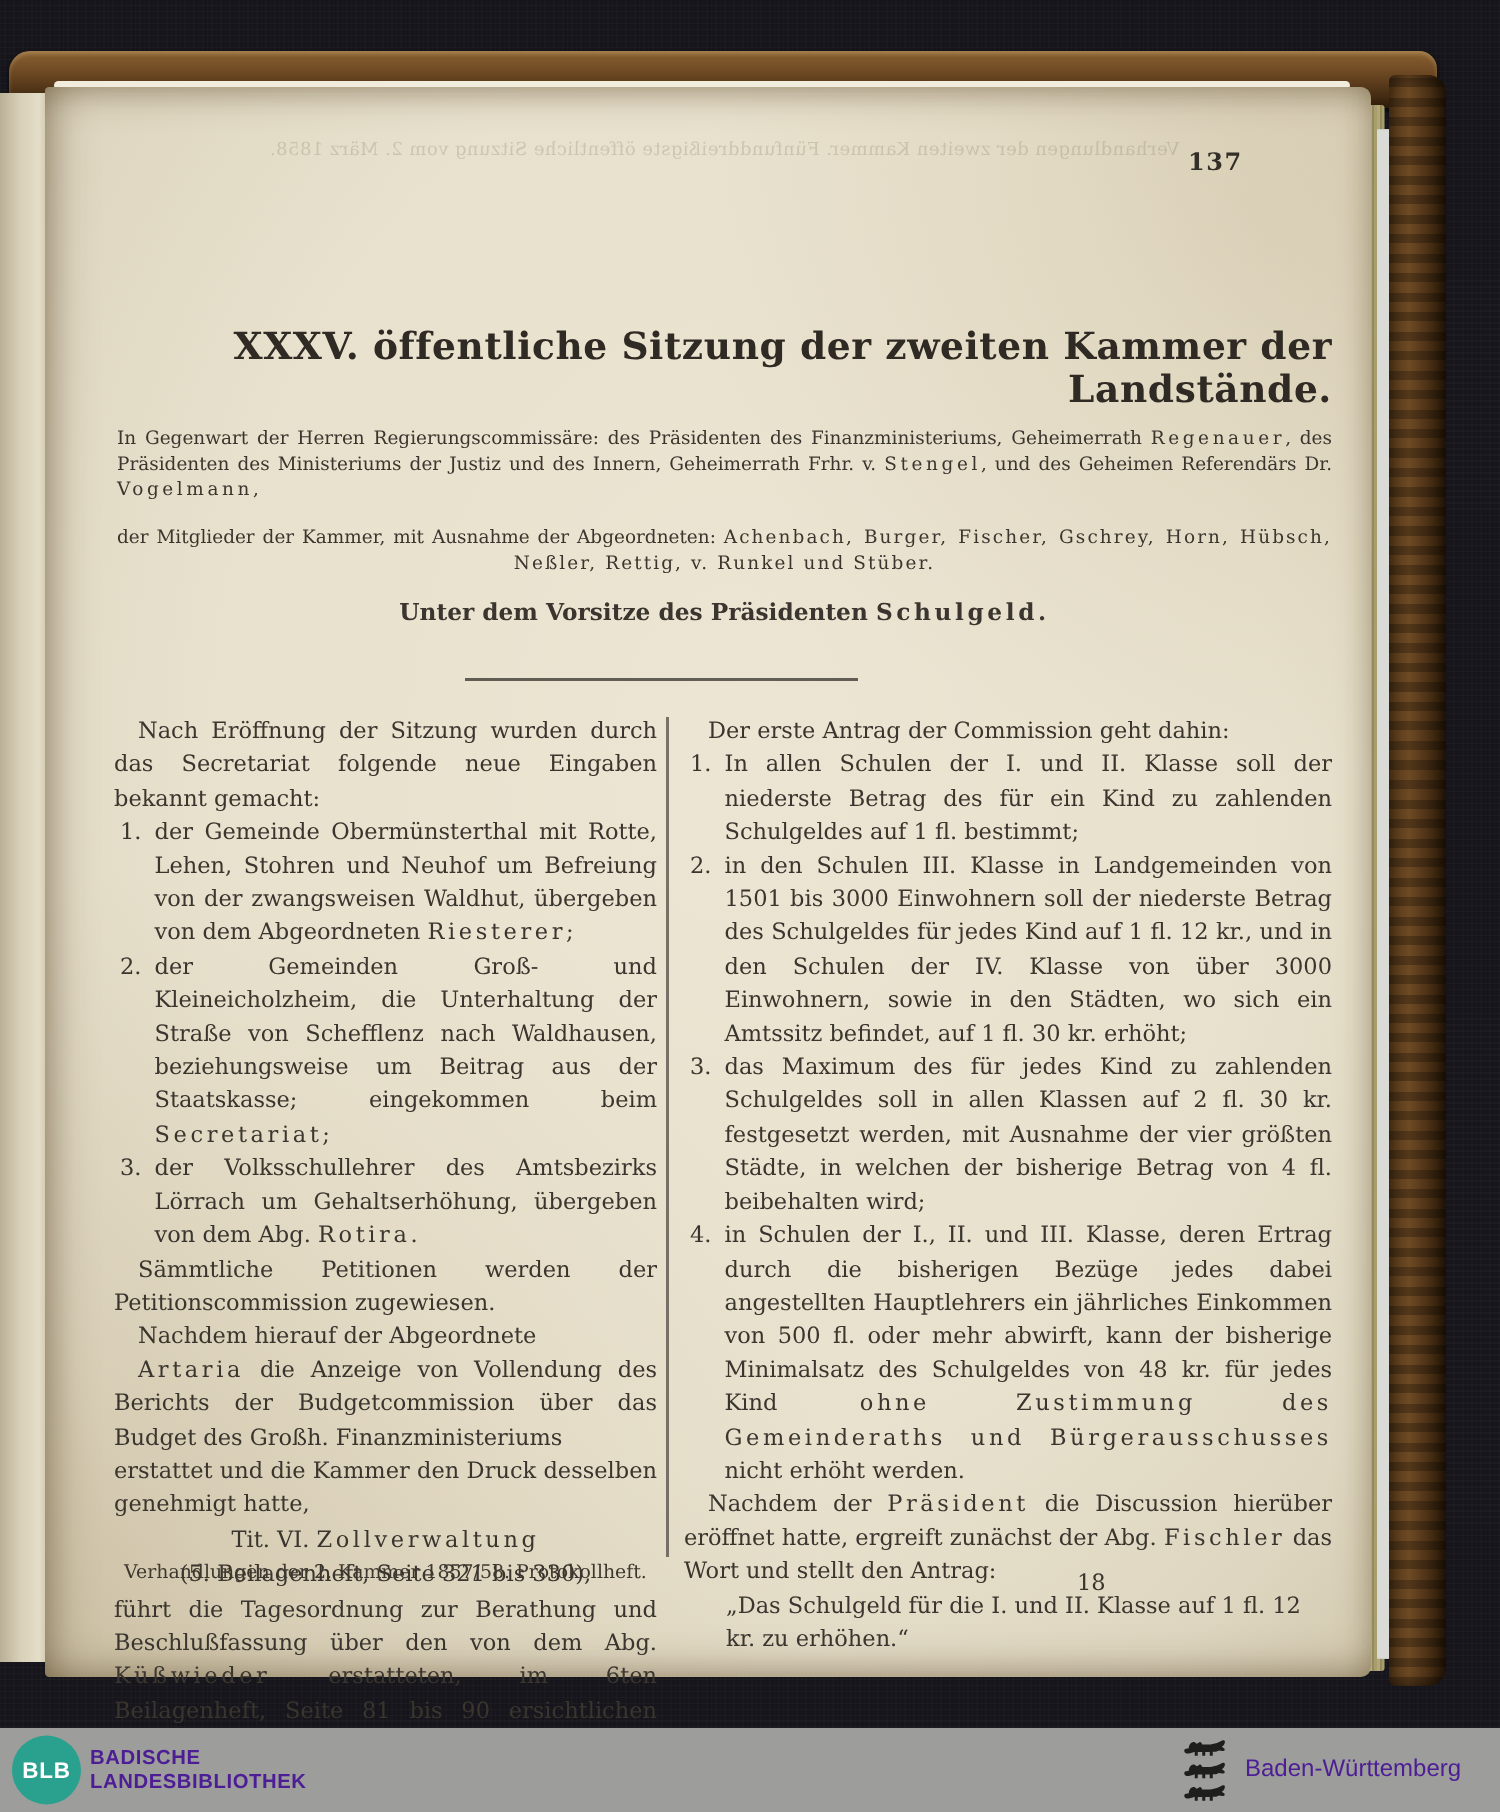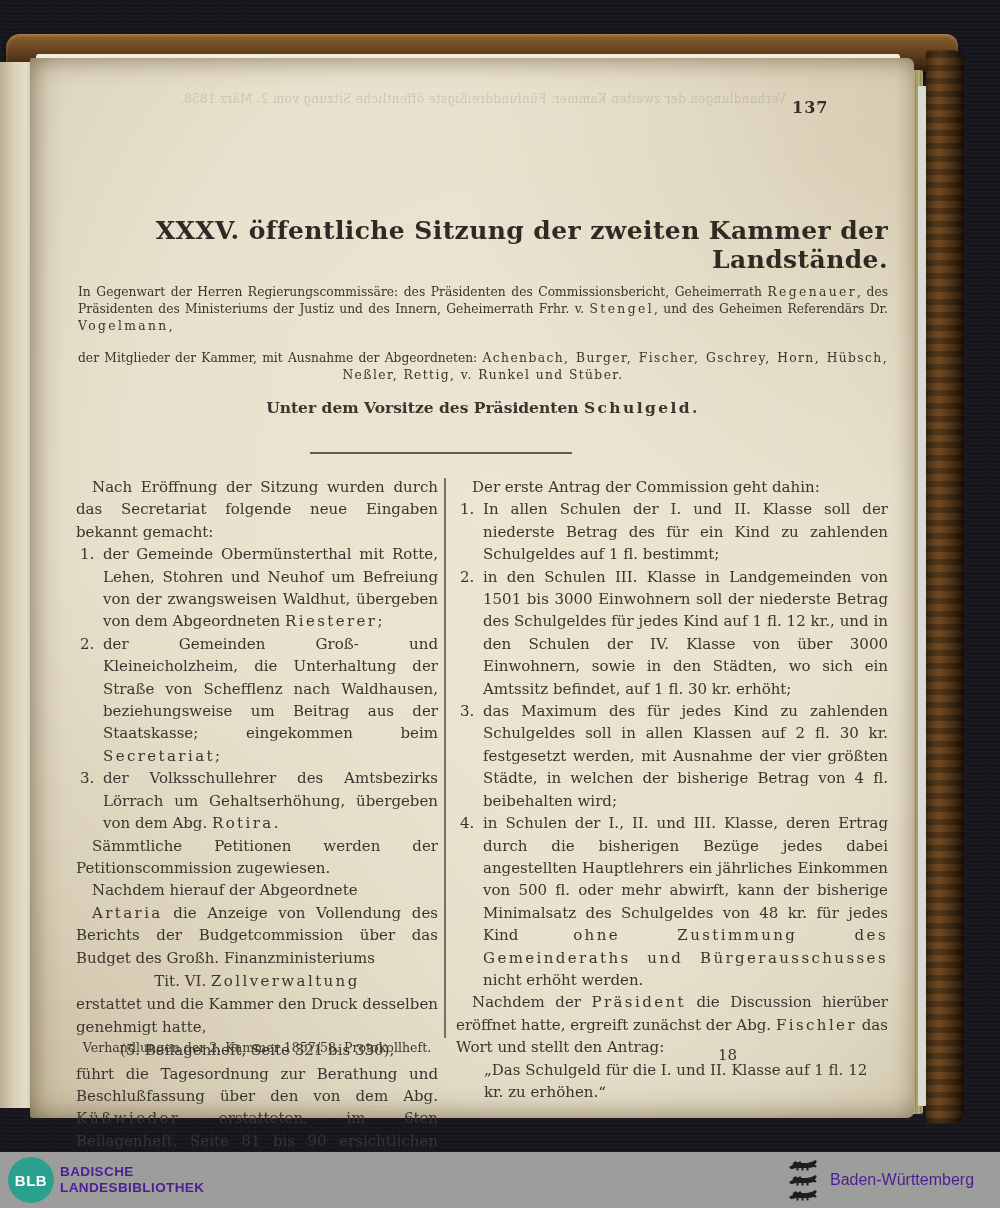--- a/index.html
+++ b/index.html
@@ -83,21 +83,21 @@
   <div class="gutter-page"></div>
   <div class="page-top-edge"></div>
 
   <div class="page">
     <div class="cw bleed">Verhandlungen der zweiten Kammer.   Fünfunddreißigste öffentliche Sitzung vom 2. März 1858.</div>
     <div class="pagenum">137</div>
 
     <h1 class="cw title">XXXV. öffentliche Sitzung der zweiten Kammer der Landstände.</h1>
 
 
-    <p class="cw att"><span>In Gegenwart der Herren Regierungscommissäre: des Präsidenten des Commissionsbericht, Geheimerrath </span><span class="sp">Regenauer</span><span>, des Präsidenten des Ministeriums der Justiz und des Innern, Geheimerrath Frhr. v. </span><span class="sp">Stengel</span><span>, und des Geheimen Referendärs Dr. </span><span class="sp">Vogelmann</span><span>,</span></p>
+    <p class="cw att"><span>In Gegenwart der Herren Regierungscommissäre: des Präsidenten des Finanzministeriums, Geheimerrath </span><span class="sp">Regenauer</span><span>, des Präsidenten des Ministeriums der Justiz und des Innern, Geheimerrath Frhr. v. </span><span class="sp">Stengel</span><span>, und des Geheimen Referendärs Dr. </span><span class="sp">Vogelmann</span><span>,</span></p>
 
 
     <p class="cw att2"><span>der Mitglieder der Kammer, mit Ausnahme der Abgeordneten: </span><span class="sp2">Achenbach, Burger, Fischer, Gschrey, Horn, Hübsch, Neßler, Rettig, v. Runkel und Stüber.</span></p>
 
     <div class="cw presiding"><span>Unter dem Vorsitze des Präsidenten </span><span class="sp">Schulgeld.</span></div>
 
     <div class="rule"></div>
     <div class="coldiv"></div>
 
     <div class="col col-left">
@@ -110,22 +110,22 @@
         <span class="num">2.</span>
         <div class="lt"><span>der Gemeinden Groß- und Kleineicholzheim, die Unterhaltung der Straße von Schefflenz nach Waldhausen, beziehungsweise um Beitrag aus der Staatskasse; eingekommen beim </span><span class="sp">Secretariat;</span></div>
       </div>
       <div class="li">
         <span class="num">3.</span>
         <div class="lt"><span>der Volksschullehrer des Amtsbezirks Lörrach um Gehaltserhöhung, übergeben von dem Abg. </span><span class="sp">Rotira.</span></div>
       </div>
       <p class="b ind">Sämmtliche Petitionen werden der Petitionscommission zugewiesen.</p>
       <p class="b ind">Nachdem hierauf der Abgeordnete</p>
       <p class="b ind"><span class="sp">Artaria</span><span> die Anzeige von Vollendung des Berichts der Budgetcommission über das Budget des Großh. Finanzministeriums</span></p>
+      <p class="b">erstattet und die Kammer den Druck desselben genehmigt hatte,</p>
       <p class="b ctr"><span>Tit. VI. </span><span class="sp">Zollverwaltung</span></p>
-      <p class="b">erstattet und die Kammer den Druck desselben genehmigt hatte,</p>
       <p class="b ctr">(5. Beilagenheft, Seite 321 bis 330),</p>
       <p class="b"><span>führt die Tagesordnung zur Berathung und Beschlußfassung über den von dem Abg. </span><span class="sp">Küßwieder</span><span> erstatteten, im 6ten Beilagenheft, Seite 81 bis 90 ersichtlichen Commissionsbericht über die Besoldungserhöhungen für die Hauptlehrer an den Volksschulen.</span></p>
     </div>
 
     <div class="col col-right">
       <p class="b ind">Der erste Antrag der Commission geht dahin:</p>
       <div class="li">
         <span class="num">1.</span>
         <div class="lt"><span>In allen Schulen der I. und II. Klasse soll der niederste Betrag des für ein Kind zu zahlenden Schulgeldes auf 1 fl. bestimmt;</span><span class="sp"></span><span></span></div>
       </div>

